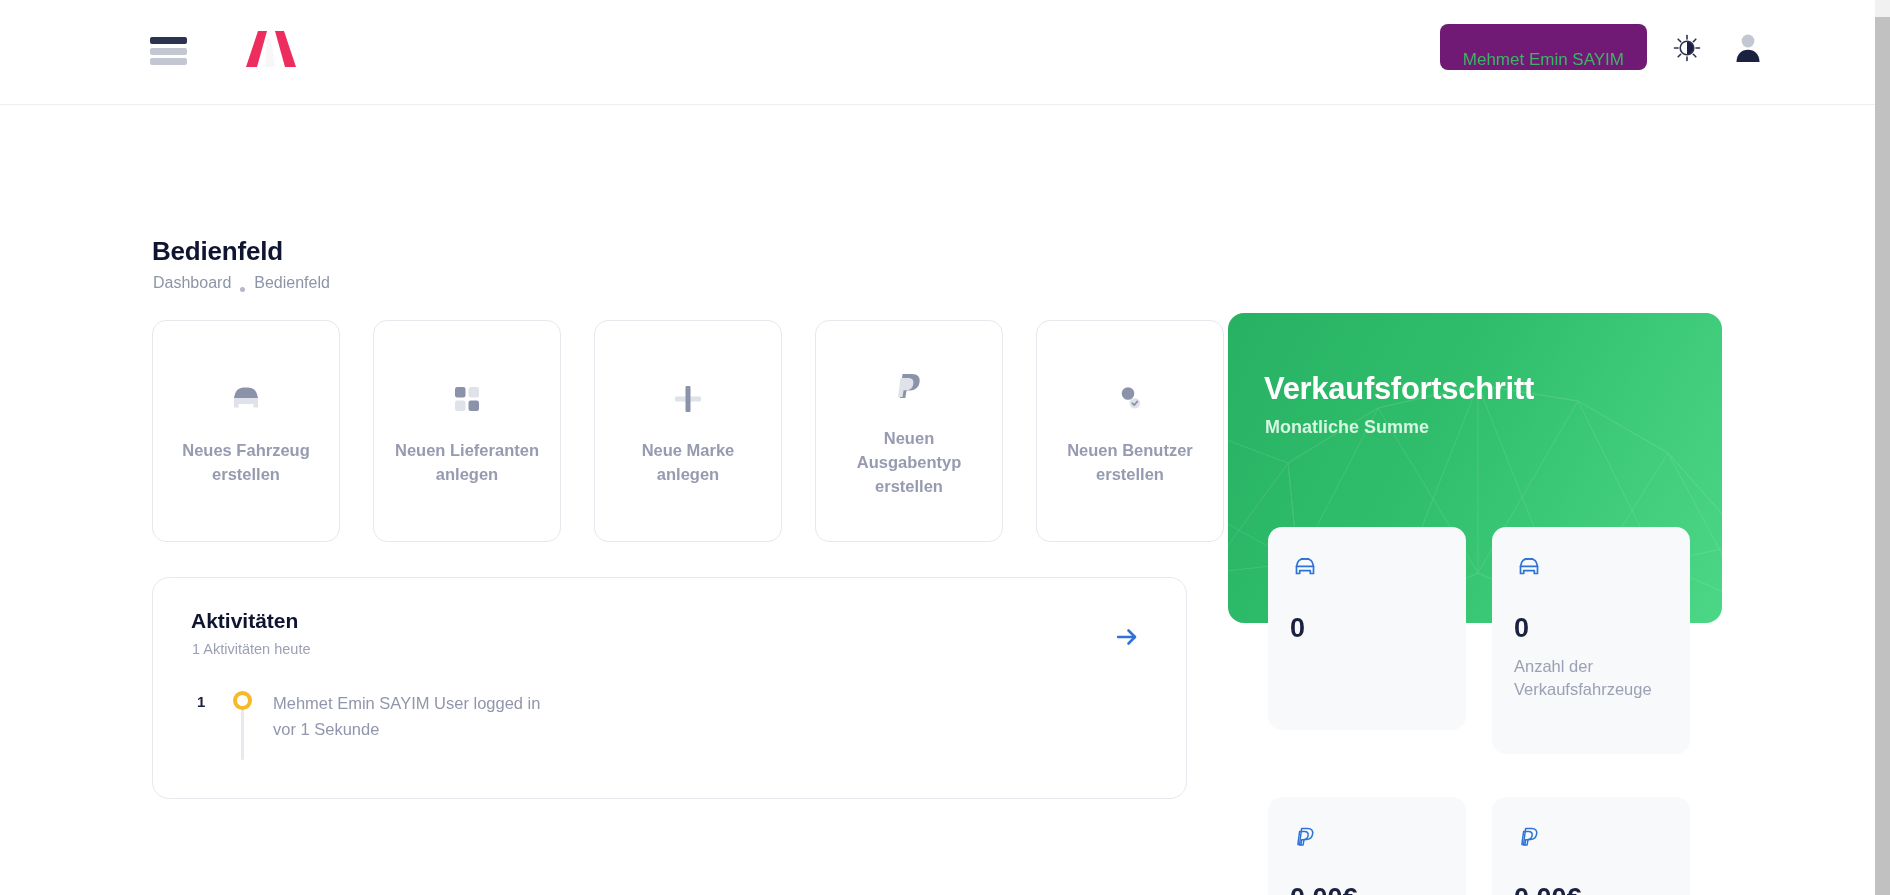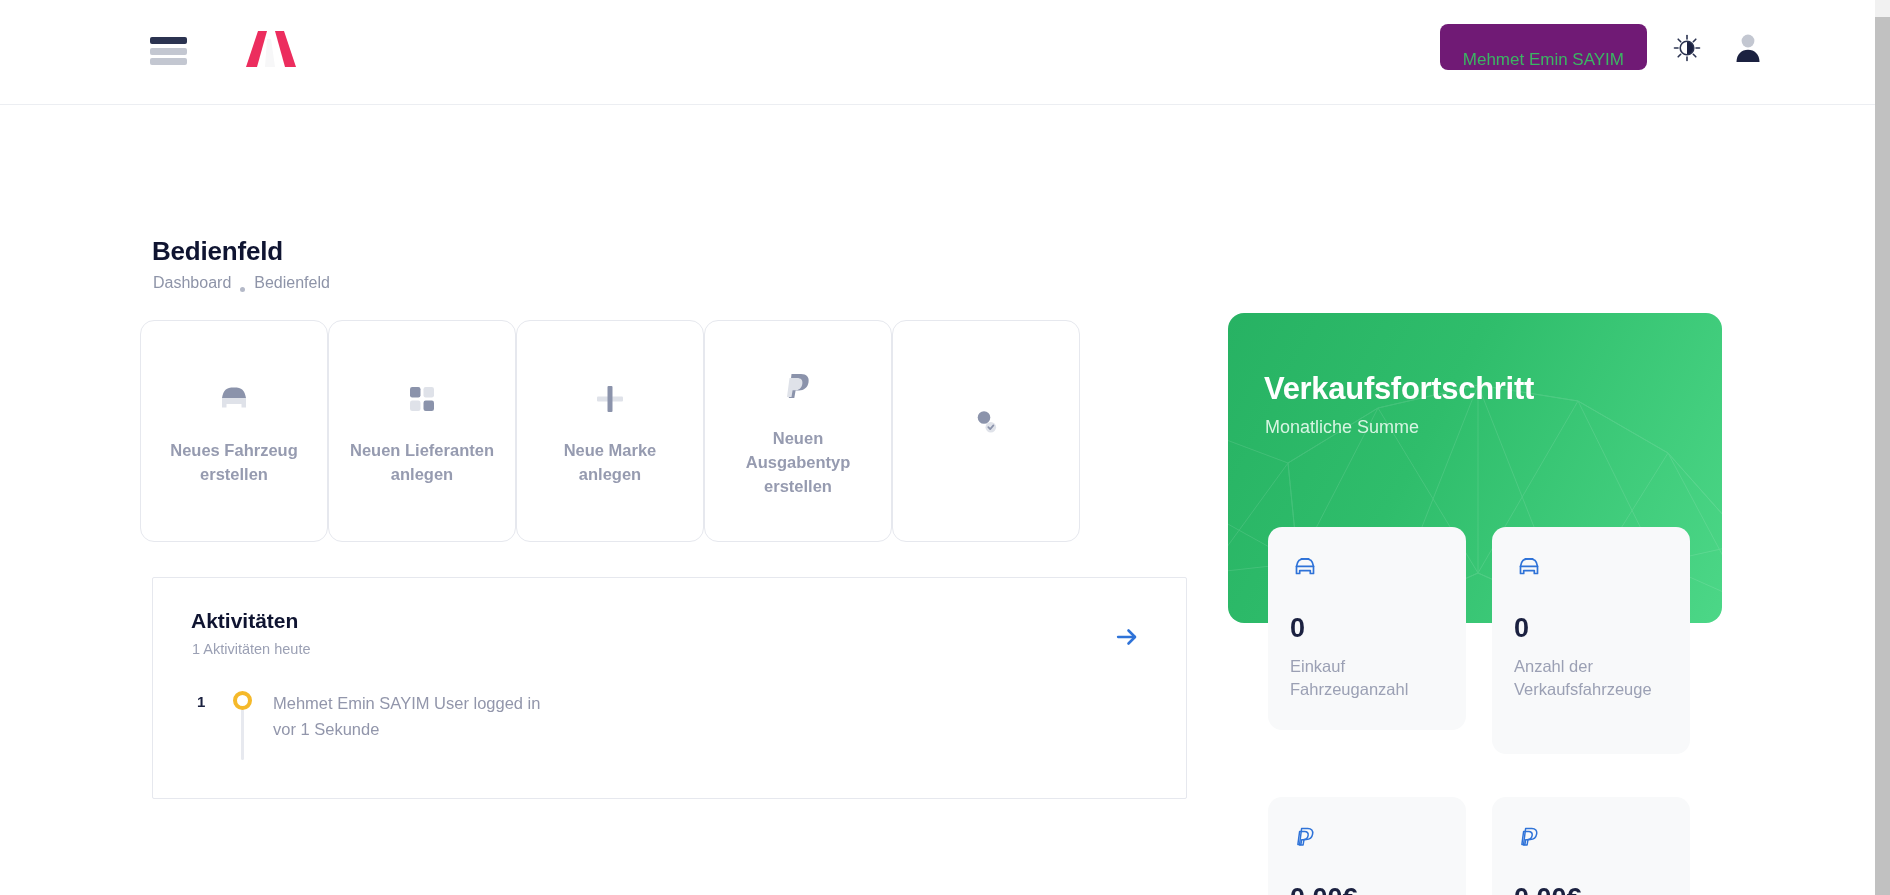--- a/index.html
+++ b/index.html
@@ -115,23 +115,24 @@
     gap: 9px;
   }
   .breadcrumb .dot {
     width: 5px; height: 5px; border-radius: 50%;
     background: #b4b9c8; display:inline-block;
   }
 
   
   .quick-row {
     position: absolute;
-    left: 140px;
+    left: 152px;
     top: 215px;
     display: flex;
+    gap: 33px;
   }
   .quick-card {
     width: 188px;
     height: 222px;
     background: #ffffff;
     border: 1px solid #e6e8ee;
     border-radius: 14px;
     display: flex;
     flex-direction: column;
     align-items: center;
@@ -157,21 +158,21 @@
 
   
   .activities {
     position: absolute;
     left: 152px;
     top: 472px;
     width: 1035px;
     height: 222px;
     background: #ffffff;
     border: 1px solid #e6e8ee;
-    border-radius: 2px;
+    border-radius: 17px;
   }
   .act-title {
     position: absolute;
     left: 38px; top: 31px;
     font-size: 21px; font-weight: 700; color: #0f1431;
   }
   .act-sub {
     position: absolute;
     left: 39px; top: 63px;
     font-size: 14.5px; color: #9ba0b4;
@@ -247,21 +248,21 @@
     font-size: 31px;
     font-weight: 700;
     color: #ffffff;
     letter-spacing: -0.3px;
   }
   .sales-sub {
     position: absolute;
     left: 37px; top: 104px;
     font-size: 18px;
     color: #d6f5e2;
-    font-weight: 400;
+    font-weight: 700;
   }
 
   
   .stat-card {
     position: absolute;
     background: #f8f9fa;
     border-radius: 14px;
     padding: 26px 22px 22px 22px;
   }
   .stat-icon { width: 30px; height: 30px; margin-bottom: 32px; }
@@ -404,20 +405,21 @@
     </div>
 
     <div class="quick-card">
       <div class="quick-icon">
         <svg viewBox="0 0 46 46" width="46" height="46">
           <circle cx="21" cy="17.5" r="6.3" fill="#8b93ab"></circle>
           <circle cx="27.8" cy="27.2" r="5.3" fill="#dfe2e9"></circle>
           <path d="M25.3 27.2 L27.2 29.1 L30.4 25.4" stroke="#8b93ab" stroke-width="1.7" fill="none" stroke-linecap="round" stroke-linejoin="round"></path>
         </svg>
       </div>
+      <div class="quick-label">Neuen Benutzer erstellen</div>
     </div>
   </div>
 
   <div class="activities">
     <div class="act-title">Aktivitäten</div>
     <div class="act-sub">1 Aktivitäten heute</div>
 
     <div class="act-arrow">
       <svg viewBox="0 0 30 30" width="30" height="30">
         <line x1="6" y1="15" x2="23" y2="15" stroke="#2f73d8" stroke-width="2.3" stroke-linecap="round"></line>
@@ -465,21 +467,20 @@
 
   <div class="stat-card" id="stat-0">
     <div class="stat-icon">
       <svg viewBox="0 0 30 30" width="30" height="30" fill="none" stroke="#2f73d8" stroke-width="1.7" stroke-linejoin="round" stroke-linecap="round">
         <path d="M6.5 13.3 C7.6 7.6 9.3 5.8 15 5.8 C20.7 5.8 22.4 7.6 23.5 13.3 L23.5 20.5 L20.3 20.5 L20.3 17.6 L9.7 17.6 L9.7 20.5 L6.5 20.5 Z"></path>
         <line x1="6.5" y1="13.3" x2="23.5" y2="13.3"></line>
         <line x1="11.3" y1="5.9" x2="18.7" y2="5.9"></line>
       </svg>
     </div>
     <div class="stat-value">0</div>
-    <div class="stat-label">Einkauf Fahrzeuganzahl</div>
   </div>
 
   <div class="stat-card" id="stat-1">
     <div class="stat-icon">
       <svg viewBox="0 0 30 30" width="30" height="30" fill="none" stroke="#2f73d8" stroke-width="1.7" stroke-linejoin="round" stroke-linecap="round">
         <path d="M6.5 13.3 C7.6 7.6 9.3 5.8 15 5.8 C20.7 5.8 22.4 7.6 23.5 13.3 L23.5 20.5 L20.3 20.5 L20.3 17.6 L9.7 17.6 L9.7 20.5 L6.5 20.5 Z"></path>
         <line x1="6.5" y1="13.3" x2="23.5" y2="13.3"></line>
         <line x1="11.3" y1="5.9" x2="18.7" y2="5.9"></line>
       </svg>
     </div>

